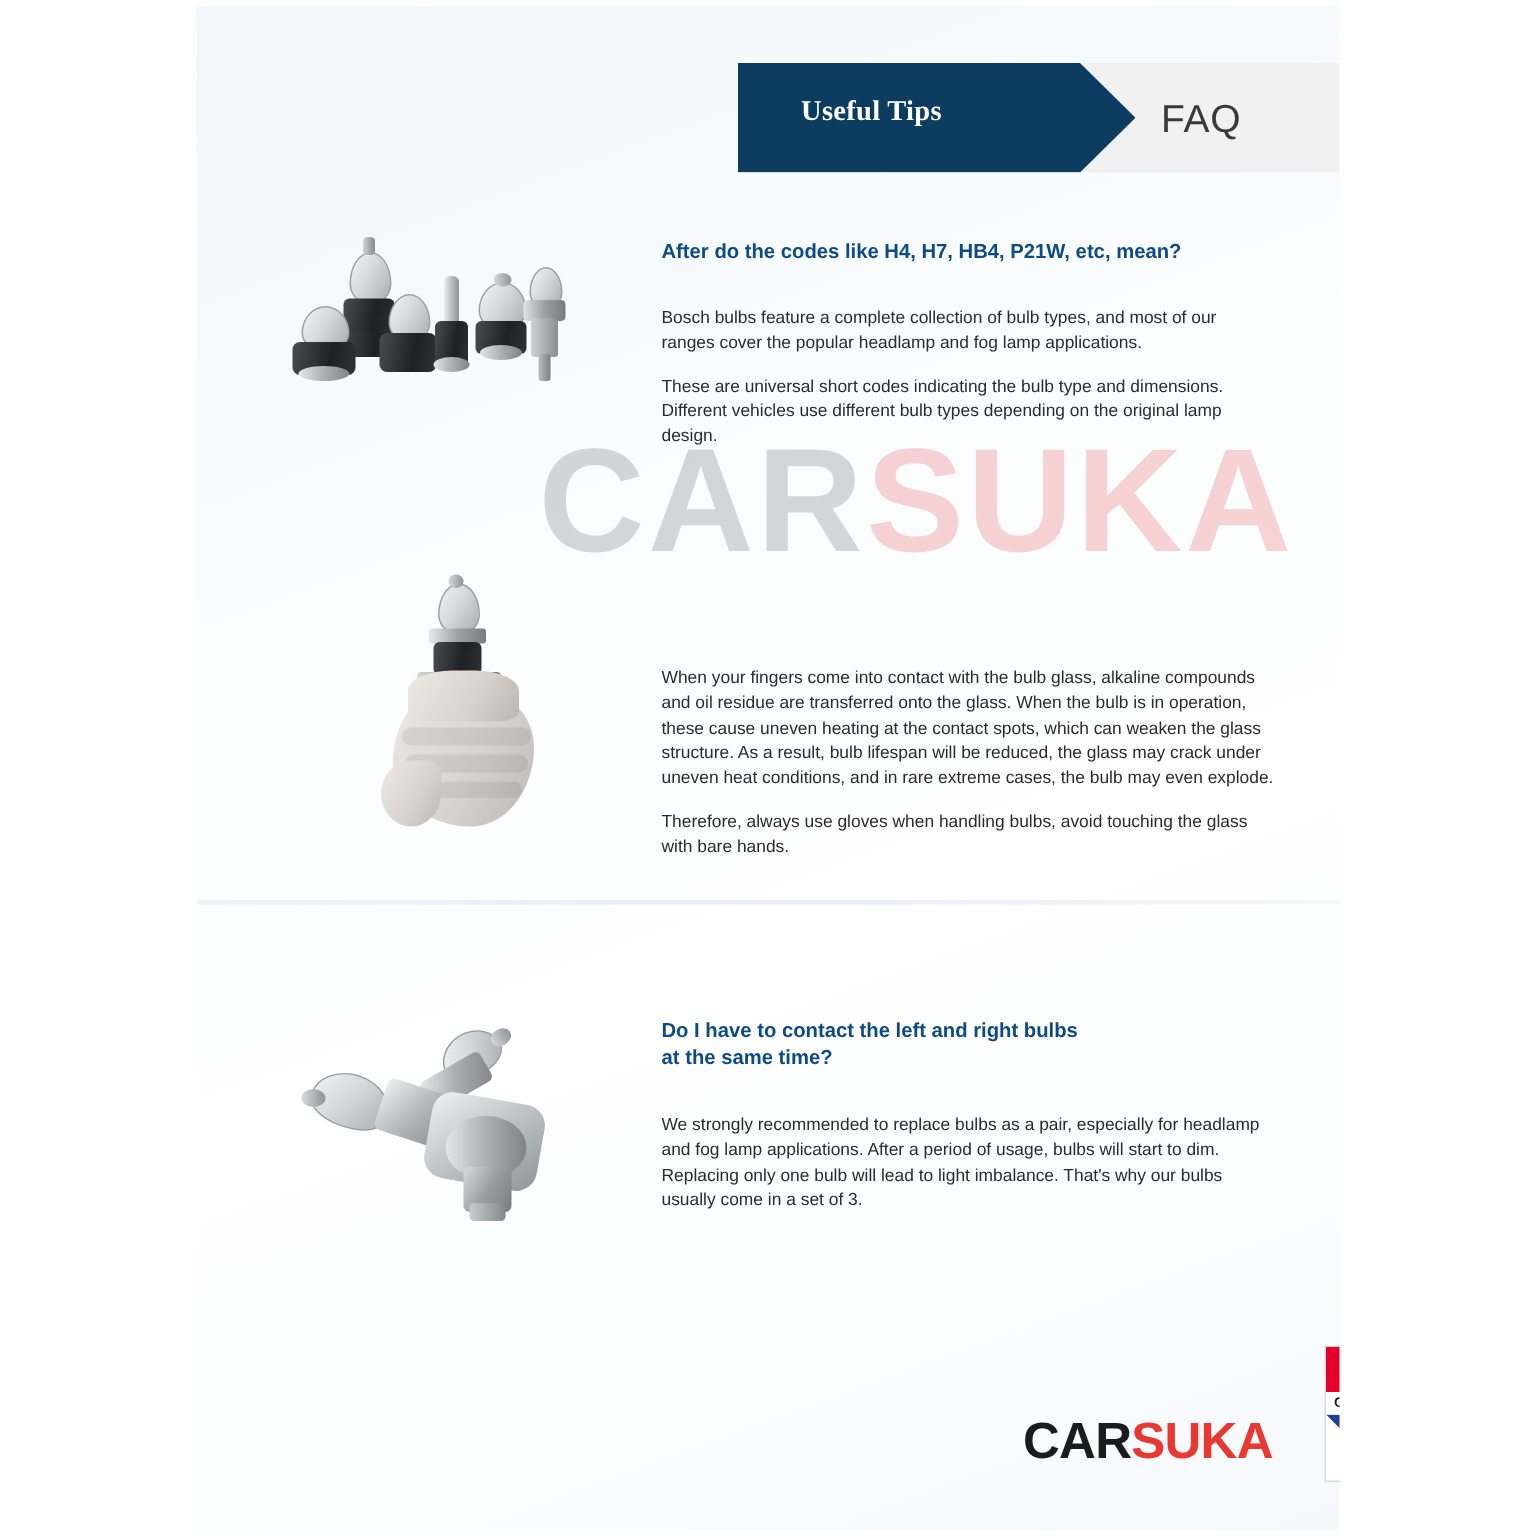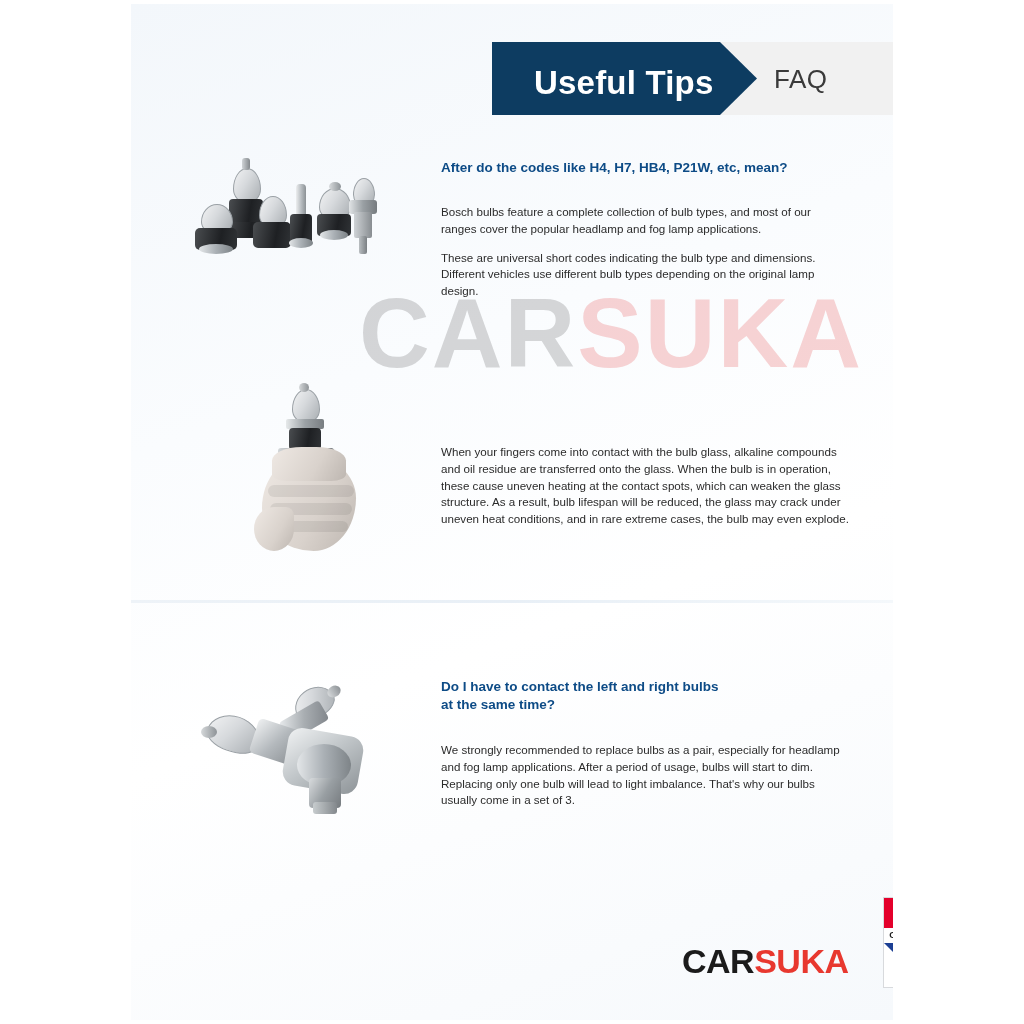--- a/index.html
+++ b/index.html
@@ -50,23 +50,24 @@
     left: 0; top: 0;
     width: 265px; height: 73px;
     background: #0d3c61;
     clip-path: polygon(0 0, 228px 0, 265px 36.5px, 228px 73px, 0 73px);
   }
   .header-title {
     position: absolute;
     left: 42px; top: 22px;
     width: 200px;
     color: #ffffff;
-    font-size: 33px;
+    font-size: 19px;
     font-weight: bold;
     letter-spacing: 0.2px;
+    font-family: Liberation Serif, serif;
   }
   .header-faq {
     position: absolute;
     left: 282px; top: 22px;
     color: #3a3a3a;
     font-size: 26px;
     font-weight: 300;
     letter-spacing: 0.5px;
   }
 
@@ -241,20 +242,21 @@
       <div class="hand-skin" style="position:absolute; left:36px; top:66px; width:94px; height:96px;"></div>
       <div class="hand-skin" style="position:absolute; left:46px; top:58px; width:74px; height:34px; border-radius:40% 40% 20% 20%;"></div>
       <div style="position:absolute; left:42px; top:96px; width:86px; height:12px; background:rgba(0,0,0,0.07); border-radius:6px;"></div>
       <div style="position:absolute; left:44px; top:114px; width:82px; height:12px; background:rgba(0,0,0,0.07); border-radius:6px;"></div>
       <div style="position:absolute; left:48px; top:132px; width:74px; height:11px; background:rgba(0,0,0,0.07); border-radius:6px;"></div>
       <div class="hand-skin" style="position:absolute; left:28px; top:118px; width:40px; height:44px; border-radius:50% 20% 50% 50%;"></div>
     </div>
 
     <div class="q-body" style="left:310px; top:440px; width:408px;">
       <p>When your fingers come into contact with the bulb glass, alkaline compounds and oil residue are transferred onto the glass. When the bulb is in operation, these cause uneven heating at the contact spots, which can weaken the glass structure. As a result, bulb lifespan will be reduced, the glass may crack under uneven heat conditions, and in rare extreme cases, the bulb may even explode.</p>
+      <p>Therefore, always use gloves when handling bulbs, avoid touching the glass with bare hands.</p>
     </div>
 
     <div class="art" style="left:70px; top:670px; width:220px; height:170px;">
 
       <div class="bulb-shape glassdome" style="left:92px; top:14px; width:40px; height:28px; transform:rotate(-30deg);"></div>
       <div class="bulb-shape" style="left:126px; top:12px; width:14px; height:11px; background:linear-gradient(90deg,#d5d8da,#8e9397); border-radius:50%; transform:rotate(-30deg);"></div>
       <div class="bulb-shape" style="left:80px; top:36px; width:46px; height:22px; background:linear-gradient(120deg,#e9ecee,#a9aeb2,#80858a); border-radius:4px; transform:rotate(-30deg);"></div>
 
       <div class="bulb-shape glassdome" style="left:6px; top:42px; width:52px; height:34px; transform:rotate(18deg);"></div>
       <div class="bulb-shape" style="left:0px; top:52px; width:16px; height:12px; background:linear-gradient(90deg,#d5d8da,#8e9397); border-radius:50%;"></div>

